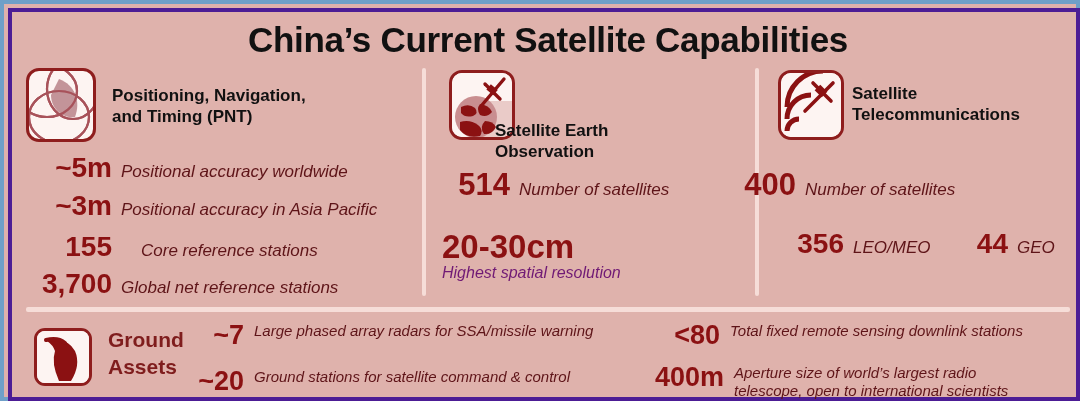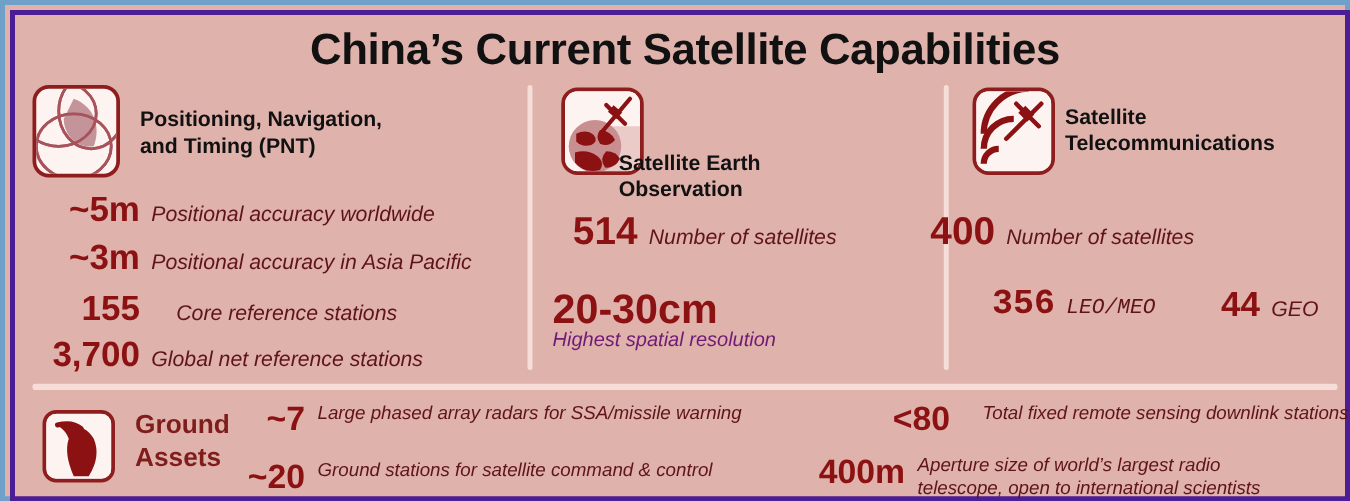--- a/index.html
+++ b/index.html
@@ -195,21 +195,21 @@
     <div class="sechead" style="left:840px;top:72px;">
       <div>Satellite</div>
       <div>Telecommunications</div>
     </div>
 
     <div class="stat" style="left:716px;top:155px;">
       <div class="num" style="width:68px;font-size:31px;">400</div>
       <div class="lbl">Number of satellites</div>
     </div>
 
-    <div class="stat" style="left:776px;top:216px;font-family:Liberation Mono, monospace;">
+    <div class="stat" style="left:776px;top:216px;">
       <div class="num" style="width:56px;">356</div>
       <div class="lbl">LEO/MEO</div>
     </div>
     <div class="stat" style="left:958px;top:216px;">
       <div class="num" style="width:38px;">44</div>
       <div class="lbl">GEO</div>
     </div>
 
     <div class="tile" style="left:22px;top:316px;width:58px;height:58px;border-radius:11px;">
       <svg width="52" height="52" viewBox="0 0 52 52">
@@ -231,21 +231,21 @@
       </div>
     </div>
 
     <div class="ga-stat" style="left:170px;top:356px;justify-content:center;">
       <div class="ga-num" style="width:62px;">~20</div>
       <div class="ga-lbl">
         <span>Ground stations for satellite command &amp; control</span>
       </div>
     </div>
 
-    <div class="ga-stat" style="left:684px;top:310px;gap:16px;">
+    <div class="ga-stat" style="left:644px;top:310px;">
       <div class="ga-num" style="width:64px;">&lt;80</div>
       <div class="ga-lbl">
         <span>Total fixed remote sensing downlink stations</span>
       </div>
     </div>
 
     <div class="ga-stat" style="left:624px;top:352px;">
       <div class="ga-num" style="width:88px;">400m</div>
       <div class="ga-lbl">
         <span>Aperture size of world’s largest radio</span>

